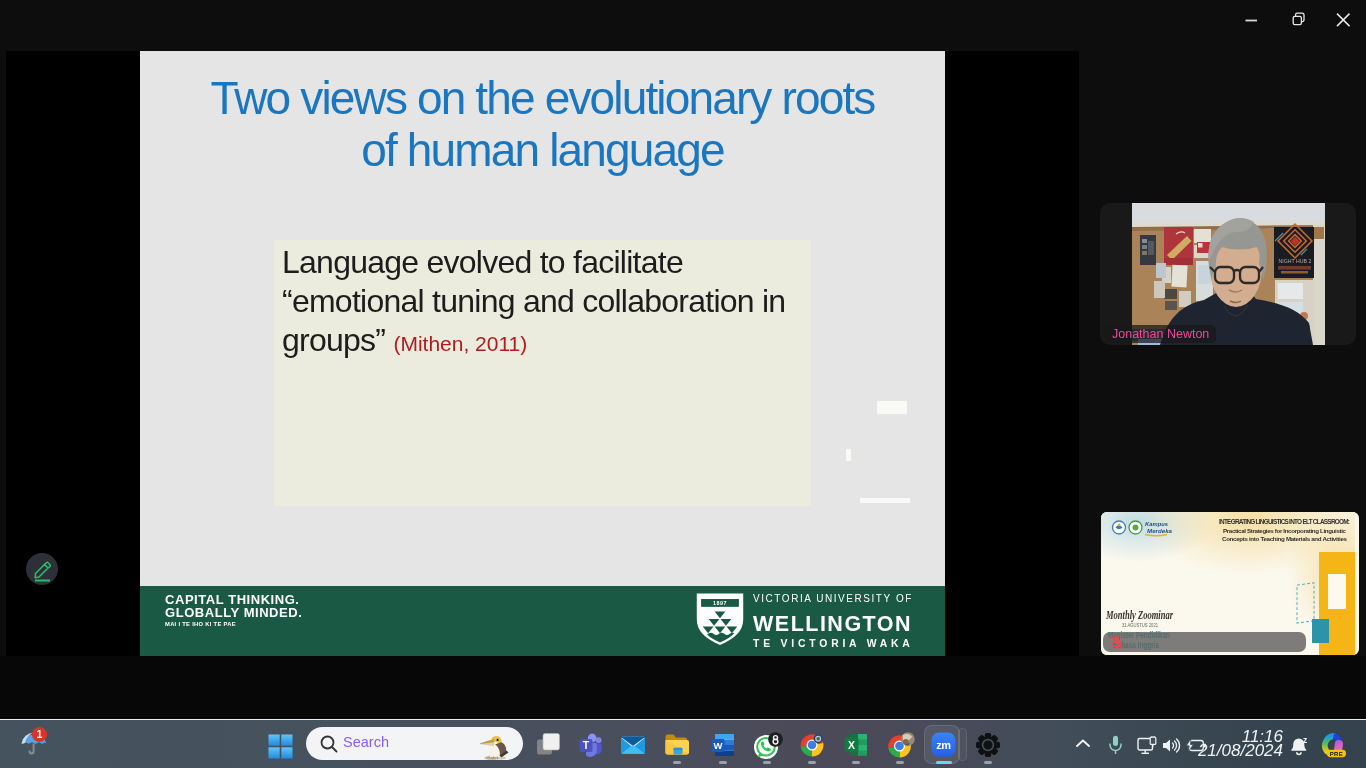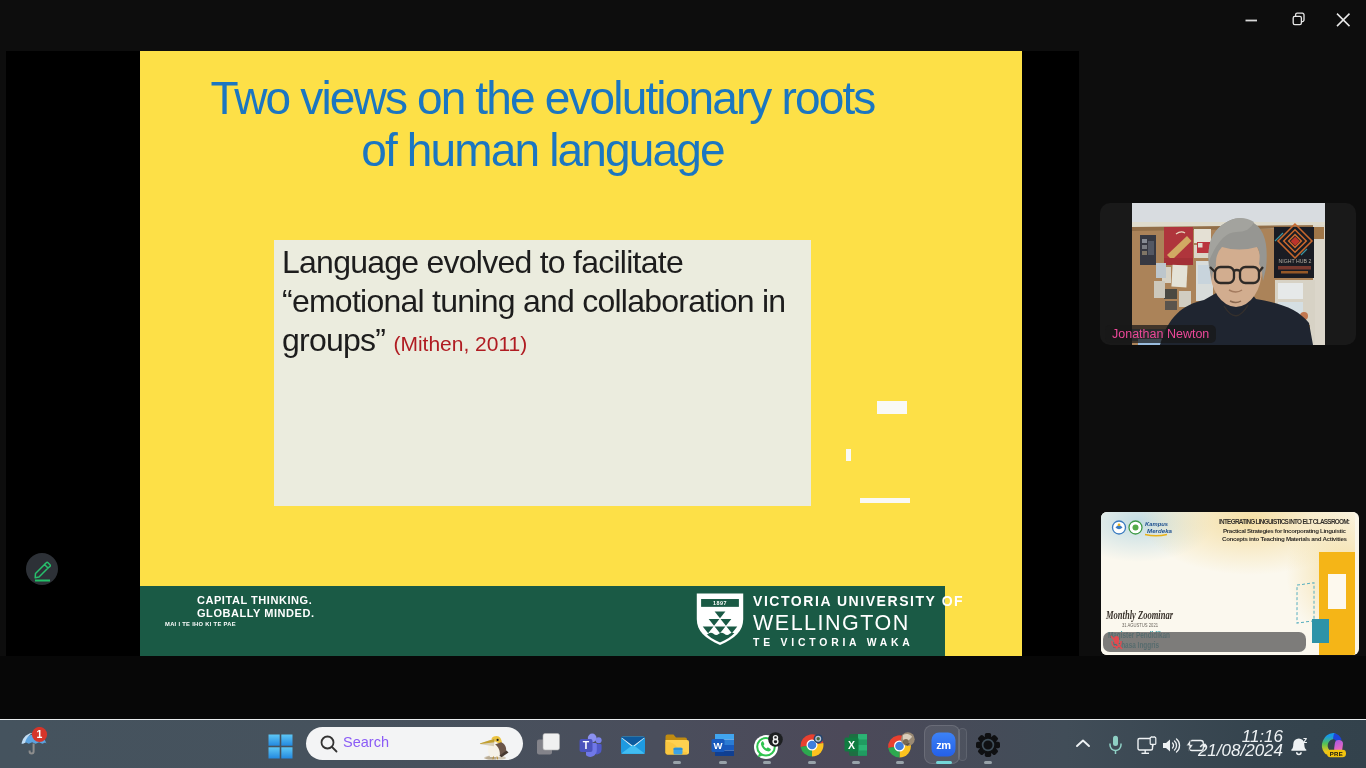--- a/index.html
+++ b/index.html
@@ -6,36 +6,36 @@
   html,body { width:1366px; height:768px; overflow:hidden; background:#0c0c0c;
     font-family:"Liberation Sans", sans-serif; }
   #screen { position:absolute; top:0; left:0; width:1366px; height:768px; background:#0d0d0d; }
   .abs { position:absolute; }
 
   
   #winctl { position:absolute; top:0; left:1180px; width:186px; height:45px; }
 
   
   #share { position:absolute; left:6px; top:51px; width:1073px; height:605px; background:#000; }
-  #slide { position:absolute; left:140px; top:51px; width:882px; height:605px; background:#fde047; }
+  #slide { position:absolute; left:140px; top:51px; width:805px; height:605px; background:#e5e5e5; }
   #title { position:absolute; left:0; top:21px; width:805px; text-align:center;
     color:#1b76c1; font-size:46px; line-height:52px; letter-spacing:-1.85px; }
   #quote { position:absolute; left:134px; top:189px; width:537px; height:266px; background:#ebecde; }
   #quote .qt { position:absolute; left:8px; top:3px; width:515px; color:#1d1d1d;
     font-size:32px; line-height:39px; letter-spacing:-0.75px; }
   #quote .ref { color:#b01c22; font-size:21px; letter-spacing:0; }
 
   
   #banner { position:absolute; left:0; top:535px; width:805px; height:70px; background:#1a5a45; }
   .cap1 { position:absolute; left:25px; top:8px; color:#fff; font-weight:bold;
-    font-size:11px; line-height:12.5px; letter-spacing:0.55px;margin-left:32px; }
+    font-size:13px; line-height:12.5px; letter-spacing:0.55px; }
   .cap2 { position:absolute; left:25px; top:35px; color:#fff; font-weight:bold; font-size:5.8px; letter-spacing:0.3px; }
   #vuwtext { position:absolute; left:613px; top:7px; width:165px; color:#fff; text-align:left; }
-  #vuwtext .l1 { font-size:14px; font-weight:bold; letter-spacing:1.55px; white-space:nowrap; }
-  #vuwtext .l2 { font-size:21.5px; font-weight:normal; letter-spacing:1.5px; margin-top:2px; white-space:nowrap; }
+  #vuwtext .l1 { font-size:10px; font-weight:normal; letter-spacing:1.55px; white-space:nowrap; }
+  #vuwtext .l2 { font-size:21.5px; font-weight:bold; letter-spacing:1.5px; margin-top:8px; white-space:nowrap; }
   #vuwtext .l3 { font-size:10.4px; font-weight:bold; letter-spacing:3.8px; margin-top:1px; white-space:nowrap; }
 
   
   #pencil { position:absolute; left:26px; top:553px; width:32px; height:32px; border-radius:50%;
     background:#2d3137; }
 
   
   #vid1 { position:absolute; left:1100px; top:203px; width:256px; height:142px;
     background:#191919; border-radius:10px; overflow:hidden; }
   #vid1 .inner { position:absolute; left:31.5px; top:0; width:193px; height:142px; }

